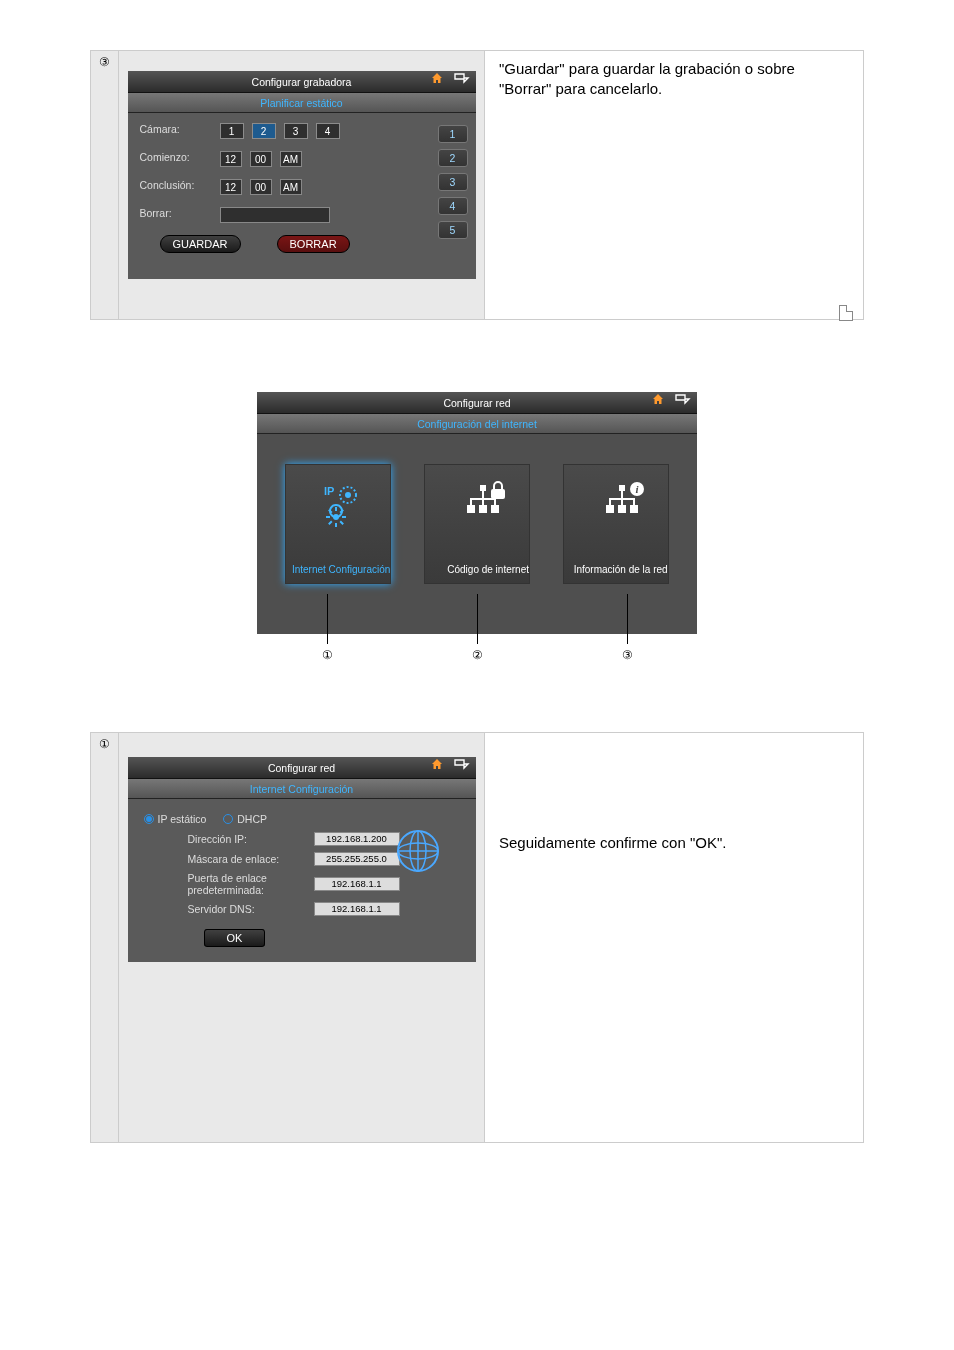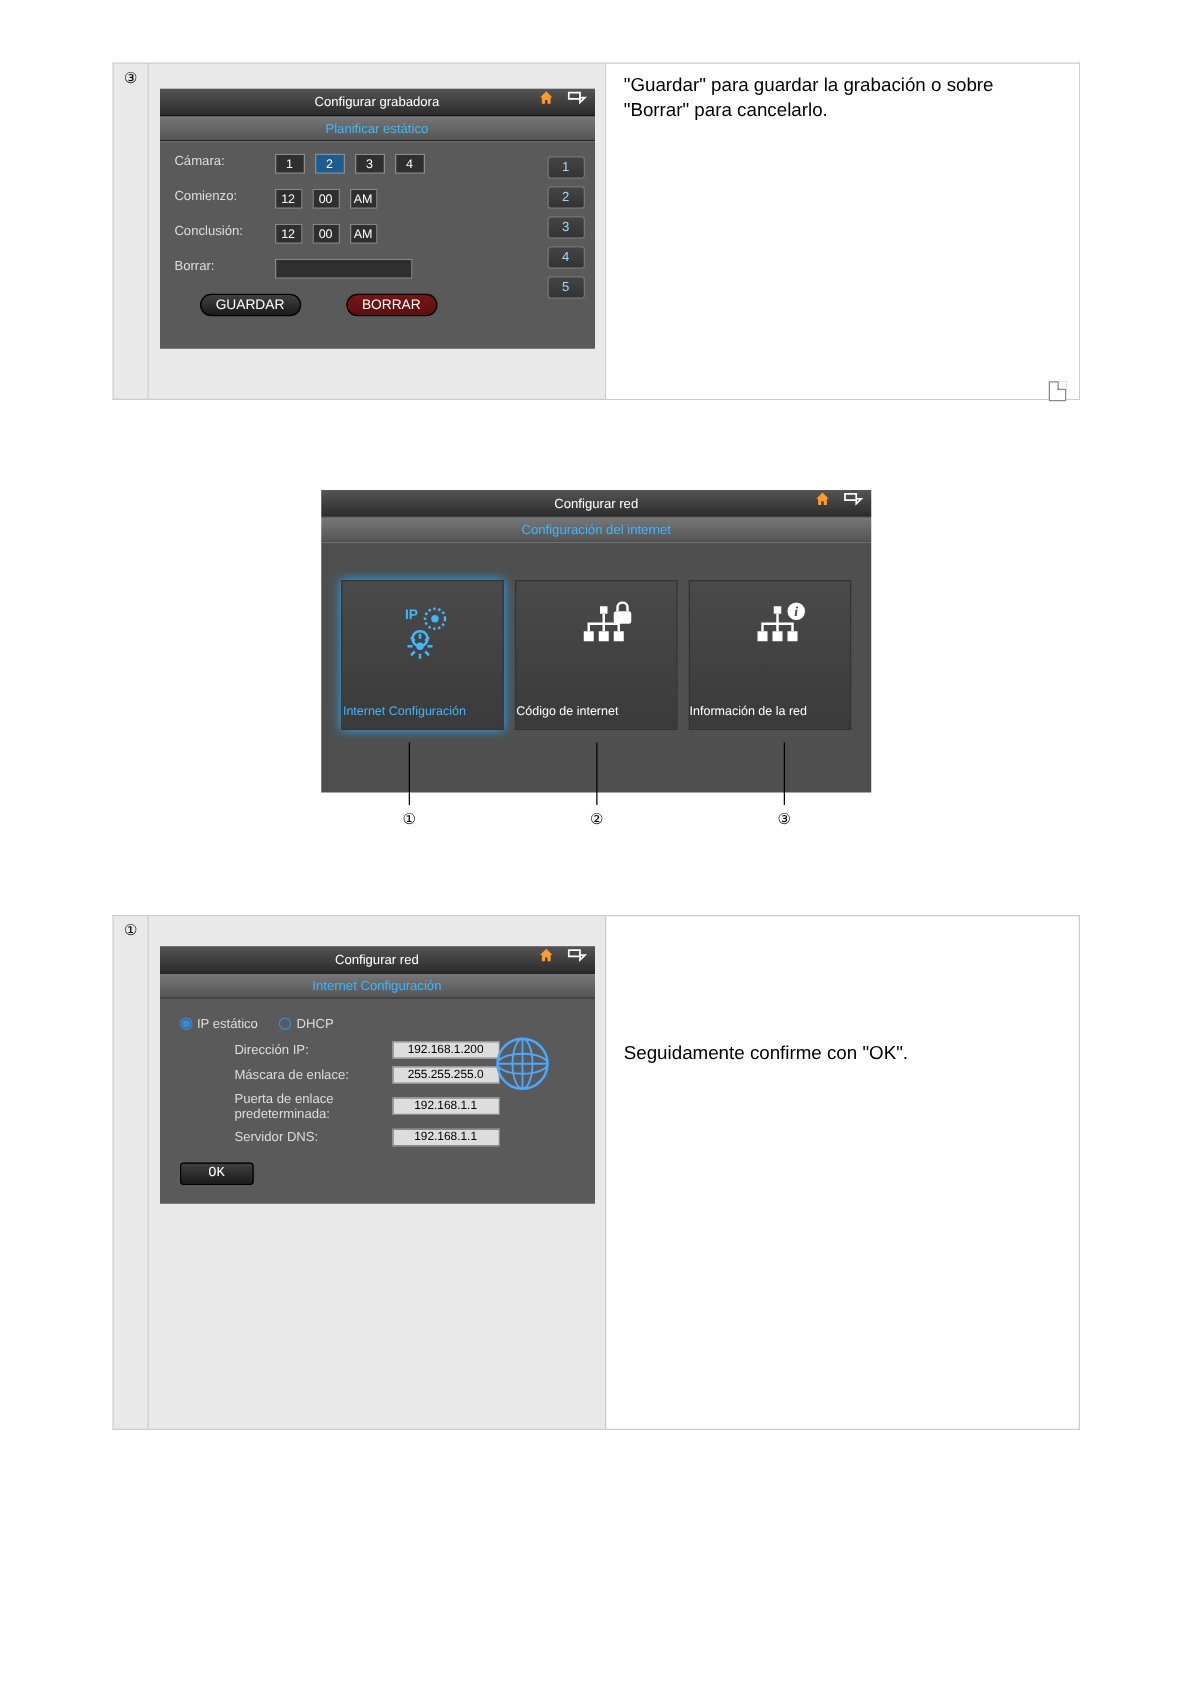--- a/index.html
+++ b/index.html
@@ -82,21 +82,21 @@
   .datefield { border:1px solid #888; background:#2f2f2f; width:110px; height:16px;}
   .btn { background:linear-gradient(#404040,#1a1a1a); color:#fff; border:1px solid #000; padding:2px 12px; font-size:11px; border-radius:10px;}
   .btn.red { background:linear-gradient(#7a1515,#5a0f0f); }
 
   .sidecol { position:absolute; top:12px; right:8px; display:flex; flex-direction:column; gap:6px;}
   .sidecol .slot { width:30px; height:18px; border:1px solid #777; background:linear-gradient(#444,#333); color:#9fd9ff; display:flex; align-items:center; justify-content:center; border-radius:3px;}
 
   
   .panel.big { width: 440px; margin: 28px auto 8px auto;}
   .panel.big .body { min-height: 200px; display:flex; justify-content:space-around; align-items:flex-start; padding-top: 30px; background:#4f4f4f;}
-  .tile { width: 130px; height:120px; border:1px solid #333; background:linear-gradient(#4a4a4a,#3a3a3a); text-align:left; position:relative; padding-top:16px;padding-left:12px;}
+  .tile { width: 106px; height:120px; border:1px solid #333; background:linear-gradient(#4a4a4a,#3a3a3a); text-align:right; position:relative; padding-top:16px;padding-left:12px;}
   .tile .cap { position:absolute; bottom:8px; left:0; right:0; font-size:10px;}
   .tile.active { box-shadow: 0 0 8px #2ca9ff; }
   .tile.active .cap { color:#3fb6ff; }
 
   .callouts { width:440px; margin:0 auto; position:relative; height:60px;}
   .callouts .stick { position:absolute; width:1px; height:50px; background:#000; top:-48px;}
   .callouts .circ { position:absolute; top:6px; font-size:12px; }
 
   
   .panel.net .body { padding: 14px 16px 18px 16px; }
@@ -304,21 +304,21 @@
             <span class="val">255.255.255.0</span>
           </div>
           <div class="netrow">
             <span class="lbl">Puerta de enlace predeterminada:</span>
             <span class="val">192.168.1.1</span>
           </div>
           <div class="netrow">
             <span class="lbl">Servidor DNS:</span>
             <span class="val">192.168.1.1</span>
           </div>
-          <div style="margin-top:16px; font-family:Liberation Mono, monospace;">
+          <div style="margin-top:16px; margin-left:60px;">
             <span class="btn" style="padding:2px 22px; border-radius:3px;">OK</span>
           </div>
           <span class="globe">
             <svg width="44" height="44" viewBox="0 0 44 44">
               <circle cx="22" cy="22" r="20" fill="none" stroke="#4aa8ff" stroke-width="2"></circle>
               <ellipse cx="22" cy="22" rx="20" ry="8" fill="none" stroke="#4aa8ff" stroke-width="1.5"></ellipse>
               <ellipse cx="22" cy="22" rx="8" ry="20" fill="none" stroke="#4aa8ff" stroke-width="1.5"></ellipse>
               <line x1="2" y1="22" x2="42" y2="22" stroke="#4aa8ff" stroke-width="1.5"></line>
               <line x1="22" y1="2" x2="22" y2="42" stroke="#4aa8ff" stroke-width="1.5"></line>
             </svg>

